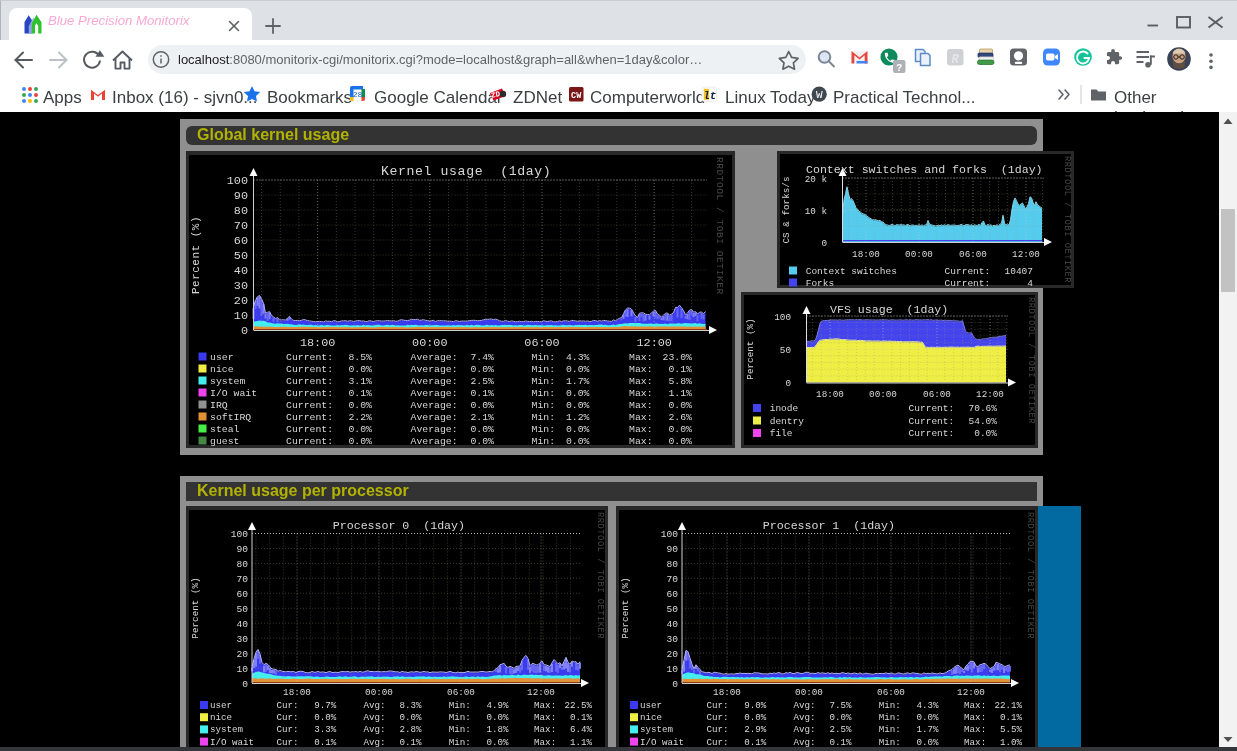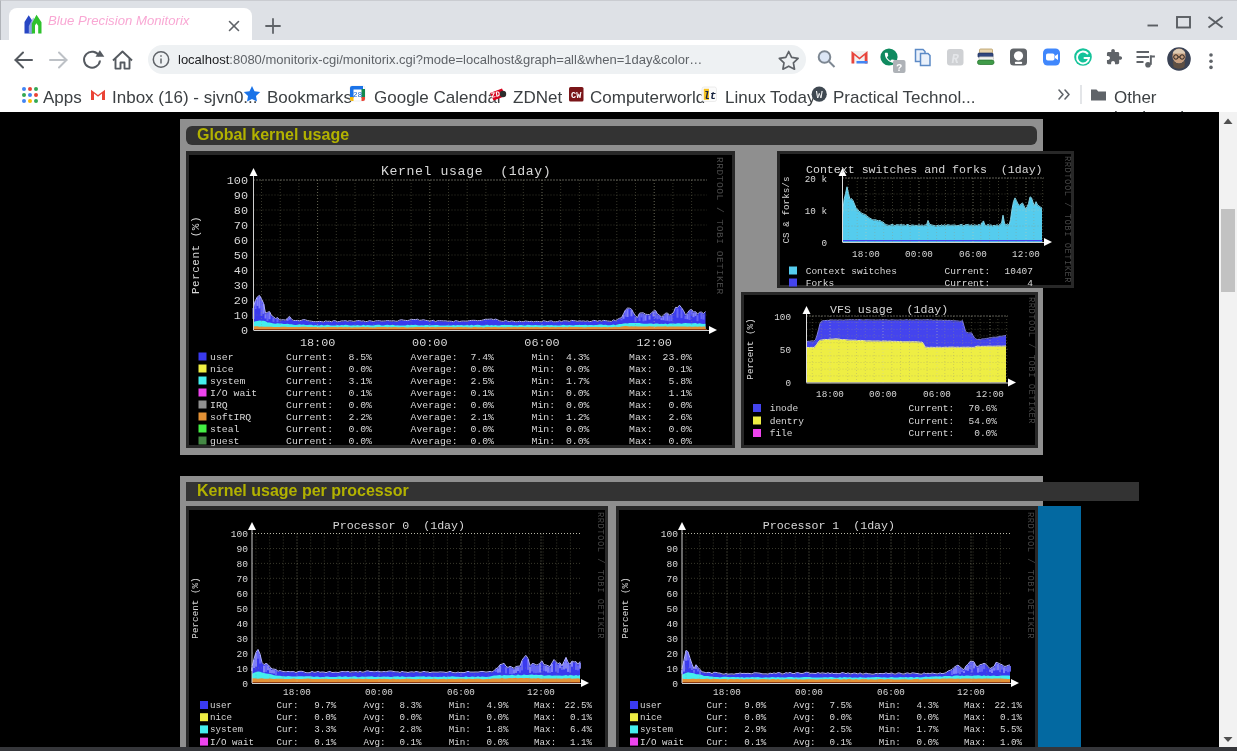--- a/index.html
+++ b/index.html
@@ -540,21 +540,21 @@
         <text x="28.7" y="131.5" font-size="9.5" fill="#d8d8d8" font-family="Liberation Mono, monospace" text-anchor="start">dentry</text>
         <text x="167.6" y="131.5" font-size="9.5" fill="#d8d8d8" font-family="Liberation Mono, monospace" text-anchor="start">Current:</text>
         <text x="256.0" y="131.5" font-size="9.5" fill="#d8d8d8" font-family="Liberation Mono, monospace" text-anchor="end">54.0%</text>
         <rect x="12.0" y="137.0" width="8" height="8" fill="#EE44EE" stroke="none"></rect>
         <text x="28.7" y="144.0" font-size="9.5" fill="#d8d8d8" font-family="Liberation Mono, monospace" text-anchor="start">file</text>
         <text x="167.6" y="144.0" font-size="9.5" fill="#d8d8d8" font-family="Liberation Mono, monospace" text-anchor="start">Current:</text>
         <text x="256.0" y="144.0" font-size="9.5" fill="#d8d8d8" font-family="Liberation Mono, monospace" text-anchor="end">0.0%</text>
         <text transform="translate(288,5) rotate(90)" font-size="8.8" fill="#474747" font-family="Liberation Mono, monospace" letter-spacing="0.5">RRDTOOL / TOBI OETIKER</text>
       </svg></div>
     <div class="cont" style="left:180px;top:476px;width:863px;height:271px;"></div>
-    <div class="chead" style="left:186px;top:482px;width:953px;height:19px;">
+    <div class="chead" style="left:186px;top:482px;width:851px;height:19px;">
       <span>Kernel usage per processor</span>
     </div>
     <div class="panel" style="left:186px;top:506px;width:422px;height:241px;text-align:right;"><svg width="422" height="241" viewBox="0 0 422 241" xmlns="http://www.w3.org/2000/svg">
         <rect width="422" height="241" fill="#282828"></rect>
         <rect x="3" y="4" width="416" height="237" fill="#000"></rect>
         <polygon points="66.0,177.0 66.0,160.9 68.0,153.4 70.0,146.7 72.0,143.9 74.0,148.5 76.0,156.9 78.0,159.2 80.0,157.8 82.0,159.0 84.0,161.3 86.0,163.5 88.0,163.6 90.0,164.0 92.0,165.8 94.0,165.0 96.0,165.7 98.0,166.1 100.0,166.4 102.0,165.9 104.0,166.3 106.0,166.1 108.0,166.2 110.0,167.1 112.0,166.1 114.0,165.8 116.0,165.8 118.0,166.4 120.0,167.2 122.0,167.3 124.0,167.1 126.0,165.9 128.0,166.8 130.0,166.7 132.0,165.9 134.0,166.8 136.0,166.5 138.0,166.6 140.0,167.2 142.0,166.4 144.0,166.0 146.0,167.0 148.0,166.9 150.0,166.7 152.0,167.2 154.0,166.5 156.0,166.0 158.0,166.2 160.0,166.3 162.0,165.8 164.0,166.8 166.0,166.2 168.0,166.4 170.0,166.0 172.0,166.7 174.0,165.7 176.0,166.7 178.0,166.5 180.0,165.6 182.0,165.3 184.0,166.0 186.0,166.0 188.0,166.3 190.0,166.2 192.0,165.6 194.0,166.3 196.0,166.4 198.0,166.0 200.0,166.4 202.0,165.7 204.0,165.5 206.0,165.6 208.0,166.1 210.0,166.4 212.0,166.3 214.0,167.0 216.0,165.9 218.0,166.5 220.0,166.6 222.0,167.0 224.0,166.5 226.0,166.3 228.0,166.7 230.0,166.0 232.0,166.3 234.0,166.9 236.0,166.5 238.0,165.9 240.0,166.5 242.0,166.4 244.0,167.2 246.0,166.6 248.0,166.6 250.0,166.7 252.0,166.7 254.0,166.4 256.0,166.5 258.0,166.6 260.0,167.0 262.0,166.6 264.0,165.8 266.0,166.7 268.0,167.2 270.0,167.3 272.0,166.5 274.0,167.2 276.0,167.1 278.0,167.1 280.0,166.6 282.0,165.8 284.0,166.6 286.0,166.6 288.0,166.6 290.0,166.5 292.0,166.6 294.0,166.2 296.0,165.9 298.0,166.2 300.0,166.6 302.0,166.3 304.0,165.9 306.0,166.5 308.0,165.1 310.0,163.2 312.0,162.1 314.0,159.1 316.0,158.7 318.0,157.7 320.0,160.8 322.0,162.0 324.0,160.8 326.0,161.7 328.0,162.9 330.0,161.0 332.0,160.7 334.0,160.6 336.0,154.9 338.0,151.8 340.0,149.9 342.0,153.0 344.0,160.2 346.0,158.1 348.0,158.2 350.0,159.5 352.0,159.2 354.0,157.2 356.0,155.3 358.0,159.2 360.0,159.4 362.0,160.2 364.0,161.0 366.0,157.4 368.0,154.0 370.0,156.1 372.0,158.2 374.0,157.2 376.0,160.4 378.0,156.0 380.0,151.8 382.0,156.6 384.0,158.9 386.0,155.5 388.0,156.5 390.0,156.1 392.0,158.9 394.0,156.0 394.0,177.0" fill="#3a3aee" fill-opacity="1.0"></polygon>
         <rect x="65.0" y="161.4" width="2" height="3.7" fill="#8888fc" fill-opacity="0.9"></rect>
         <rect x="67.0" y="153.9" width="2" height="8.1" fill="#8888fc" fill-opacity="0.9"></rect>
         <rect x="69.0" y="147.2" width="2" height="13.5" fill="#8888fc" fill-opacity="0.9"></rect>
         <rect x="71.0" y="144.4" width="2" height="8.3" fill="#6a6af8" fill-opacity="0.9"></rect>

